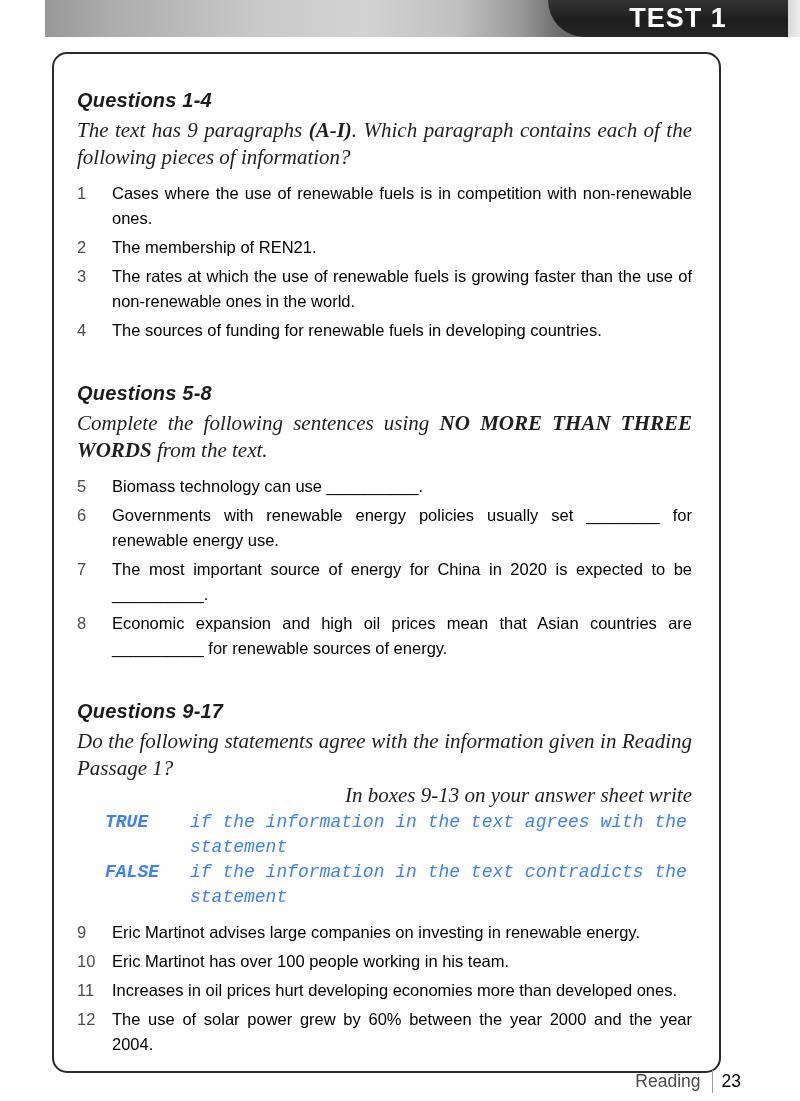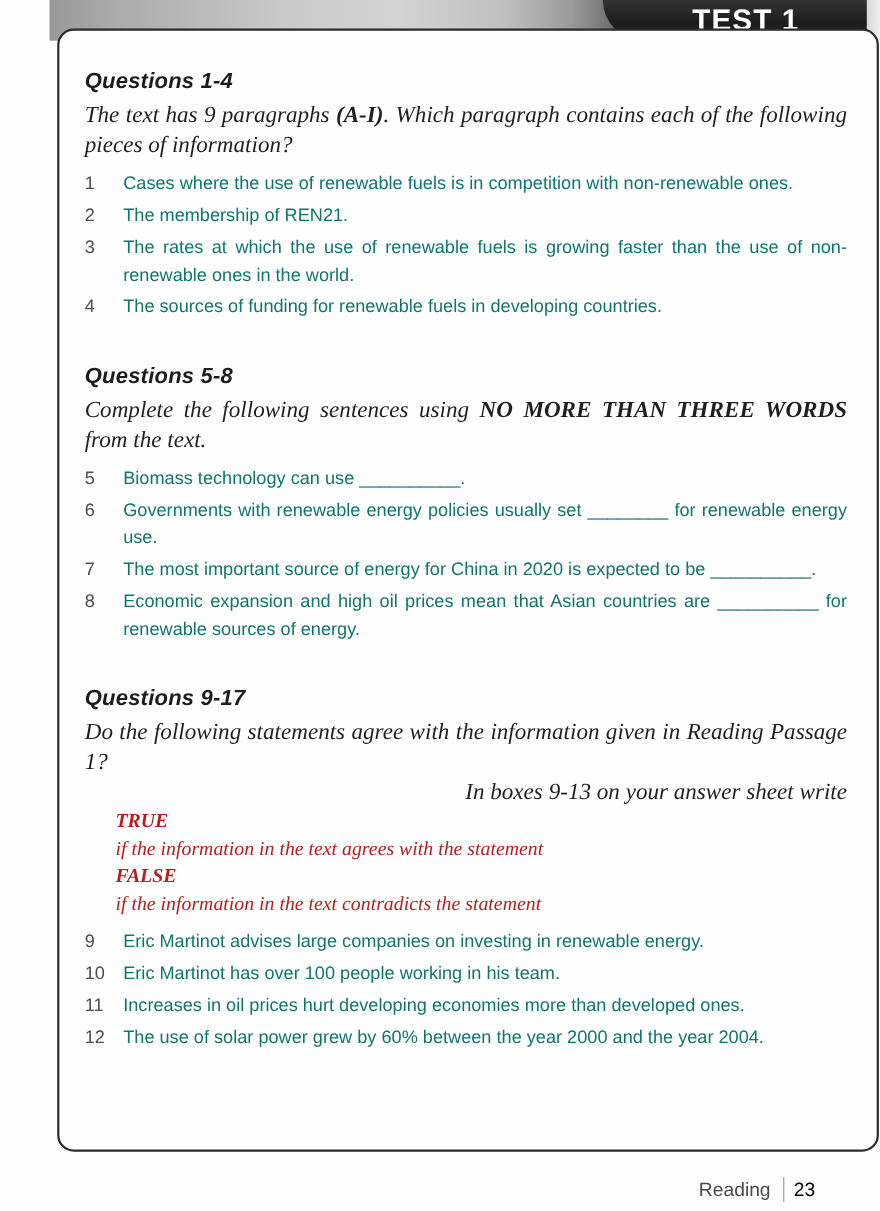--- a/index.html
+++ b/index.html
@@ -33,22 +33,22 @@
     color: #ffffff;
     font-size: 27px;
     font-weight: bold;
     letter-spacing: 1px;
     padding-left: 20px;
   }
 
   
   .question-box {
     position: absolute;
-    left: 52px; top: 26px;
-    width: 747px; height: 1021px;
+    left: 52px; top: 52px;
+    width: 669px; height: 1021px;
     border: 2px solid #2a2a2a;
     border-radius: 15px;
     background: #fefefe;
     padding: 34px 27px 20px 23px;
   }
 
   .qsection + .qsection { margin-top: 38px; }
 
   .qheading {
     font-family: "Liberation Sans", sans-serif;
@@ -68,44 +68,43 @@
     color: #1f1f1f;
     text-align: justify;
     margin-top: 5px;
   }
   .instr .emph { font-weight: bold; }
   .instr.boxes-line { text-align: right; margin-top: 0; }
 
   .options { margin: 1px 0 2px 28px; }
   .opt {
     display: flex;
-    font-family: Liberation Serif, serif;
+    font-family: Liberation Mono, monospace;
     font-style: italic;
     font-size: 18px;
     line-height: 25px;
-    color: #b91c1c;
-    flex-direction: column;
+    color: #3b82f6;
   }
   .optlabel { font-weight: bold; min-width: 85px; flex: none; padding-right: 6px; }
   .optdesc { }
 
   .items { margin-top: 10px; }
   .item { display: flex; margin-bottom: 4px; }
   .qnum {
     flex: none;
     width: 35px;
     font-size: 16.5px;
     line-height: 25px;
     color: #4d4d4d;
   }
   .qtext {
     flex: 1;
     font-size: 16.5px;
     line-height: 25px;
-    color: #0f766e;
+    color: #000000;
     text-align: justify;
   }
 
   
   .page-footer {
     position: absolute;
     top: 1070px; right: 59px;
     display: flex; align-items: center;
     font-size: 17.5px;
     color: #4a4a4a;

